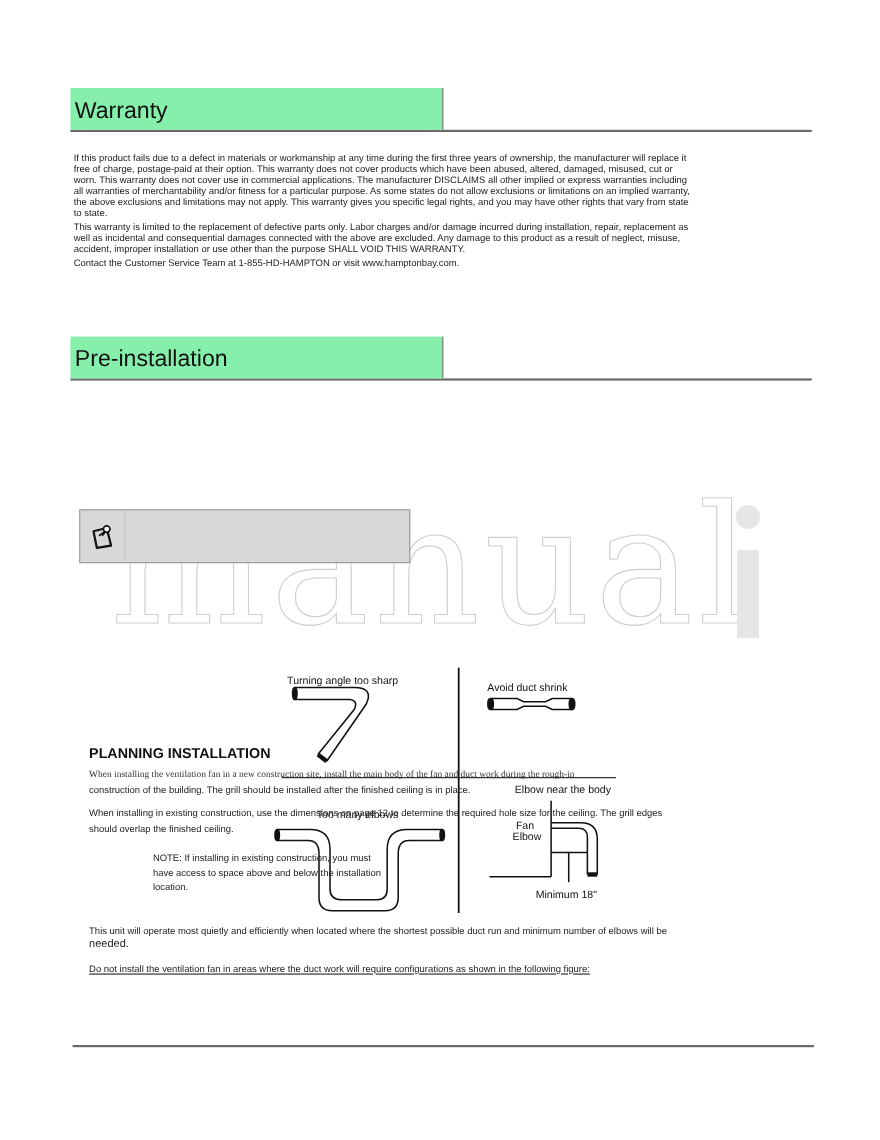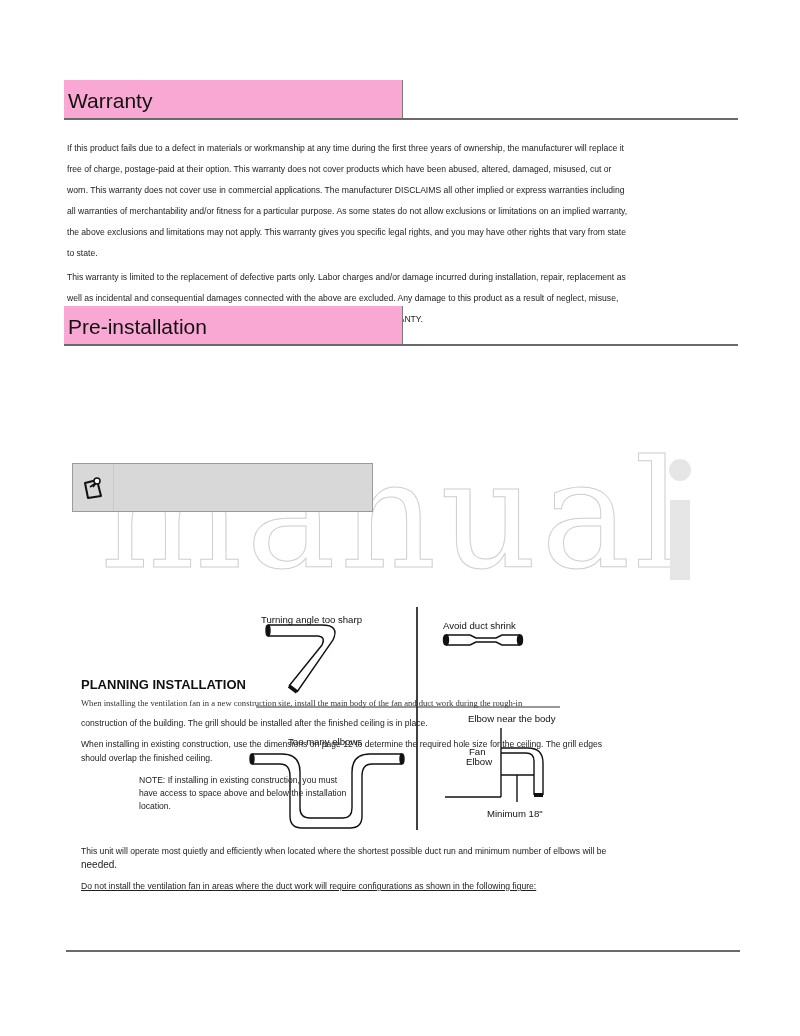--- a/index.html
+++ b/index.html
@@ -1,21 +1,21 @@
 <!DOCTYPE html>
 <html><head>
 <meta charset="utf-8">
 <style>
   html, body { margin:0; padding:0; background:#ffffff; }
   body { width:800px; height:1036px; position:relative; overflow:hidden; font-family:"Liberation Sans", sans-serif; color:#1a1a1a; }
   .abs { position:absolute; }
   .section-header { position:absolute; left:64px; width:674px; height:38px; border-bottom:2px solid #6a6a6a; }
-  .section-header .label-box { position:absolute; left:0; top:0; width:338px; height:38px; background:#f9a8d4; border-right:1px solid #7a7a7a; }
+  .section-header .label-box { position:absolute; left:0; top:0; width:338px; height:38px; background:#86efac; border-right:1px solid #7a7a7a; }
   .section-header .title { position:absolute; left:4px; bottom:5px; font-size:21px; color:#111; font-family:"Liberation Sans", sans-serif; }
-  .para { position:absolute; font-size:8.6px; line-height:21px; color:#222; }
+  .para { position:absolute; font-size:8.6px; line-height:10px; color:#222; }
   .para p { margin:0; }
   .note-box { position:absolute; left:72px; top:463px; width:299px; height:47px; background:#d8d8d8; border:1px solid #9a9a9a; }
   .note-box .icon-cell { position:absolute; left:0; top:0; width:40px; height:47px; border-right:1px solid #c8c8c8; }
   .watermark { position:absolute; left:100px; top:440px; font-family:"DejaVu Serif", serif; font-size:150px; letter-spacing:4px; color:transparent; -webkit-text-stroke:1px #cfcfcf; line-height:150px; }
   .watermark-i { position:absolute; left:668px; top:458px; width:24px; height:122px; }
   .planning-title { position:absolute; left:81px; top:677px; font-size:13px; font-weight:bold; color:#111;text-align:right; }
   .serif-line { position:absolute; left:81px; top:698px; font-family:"Liberation Serif", serif; font-size:8.6px; color:#333; }
   .diag-label { position:absolute; font-size:9.6px; color:#111; white-space:nowrap; }
   .footer-rule { position:absolute; left:66px; top:950px; width:674px; height:0; border-top:2px solid #6a6a6a; }
 </style>
@@ -24,20 +24,21 @@
 
 <div class="section-header" style="top:80px;">
   <div class="label-box">
     <span class="title">Warranty</span>
   </div>
 </div>
 
 <div class="para" style="left:67px; top:138px; width:562px;">
   <p>If this product fails due to a defect in materials or workmanship at any time during the first three years of ownership, the manufacturer will replace it free of charge, postage-paid at their option. This warranty does not cover products which have been abused, altered, damaged, misused, cut or worn. This warranty does not cover use in commercial applications. The manufacturer DISCLAIMS all other implied or express warranties including all warranties of merchantability and/or fitness for a particular purpose. As some states do not allow exclusions or limitations on an implied warranty, the above exclusions and limitations may not apply. This warranty gives you specific legal rights, and you may have other rights that vary from state to state.</p>
   <p style="margin-top:3px;">This warranty is limited to the replacement of defective parts only. Labor charges and/or damage incurred during installation, repair, replacement as well as incidental and consequential damages connected with the above are excluded. Any damage to this product as a result of neglect, misuse, accident, improper installation or use other than the purpose SHALL VOID THIS WARRANTY.</p>
+  <p style="margin-top:3px;">Contact the Customer Service Team at 1-855-HD-HAMPTON or visit www.hamptonbay.com.</p>
 </div>
 
 <div class="section-header" style="top:306px;">
   <div class="label-box">
     <span class="title">Pre-installation</span>
   </div>
 </div>
 
 <div class="watermark">manual</div>
 <svg class="watermark-i" viewBox="0 0 24 122">

